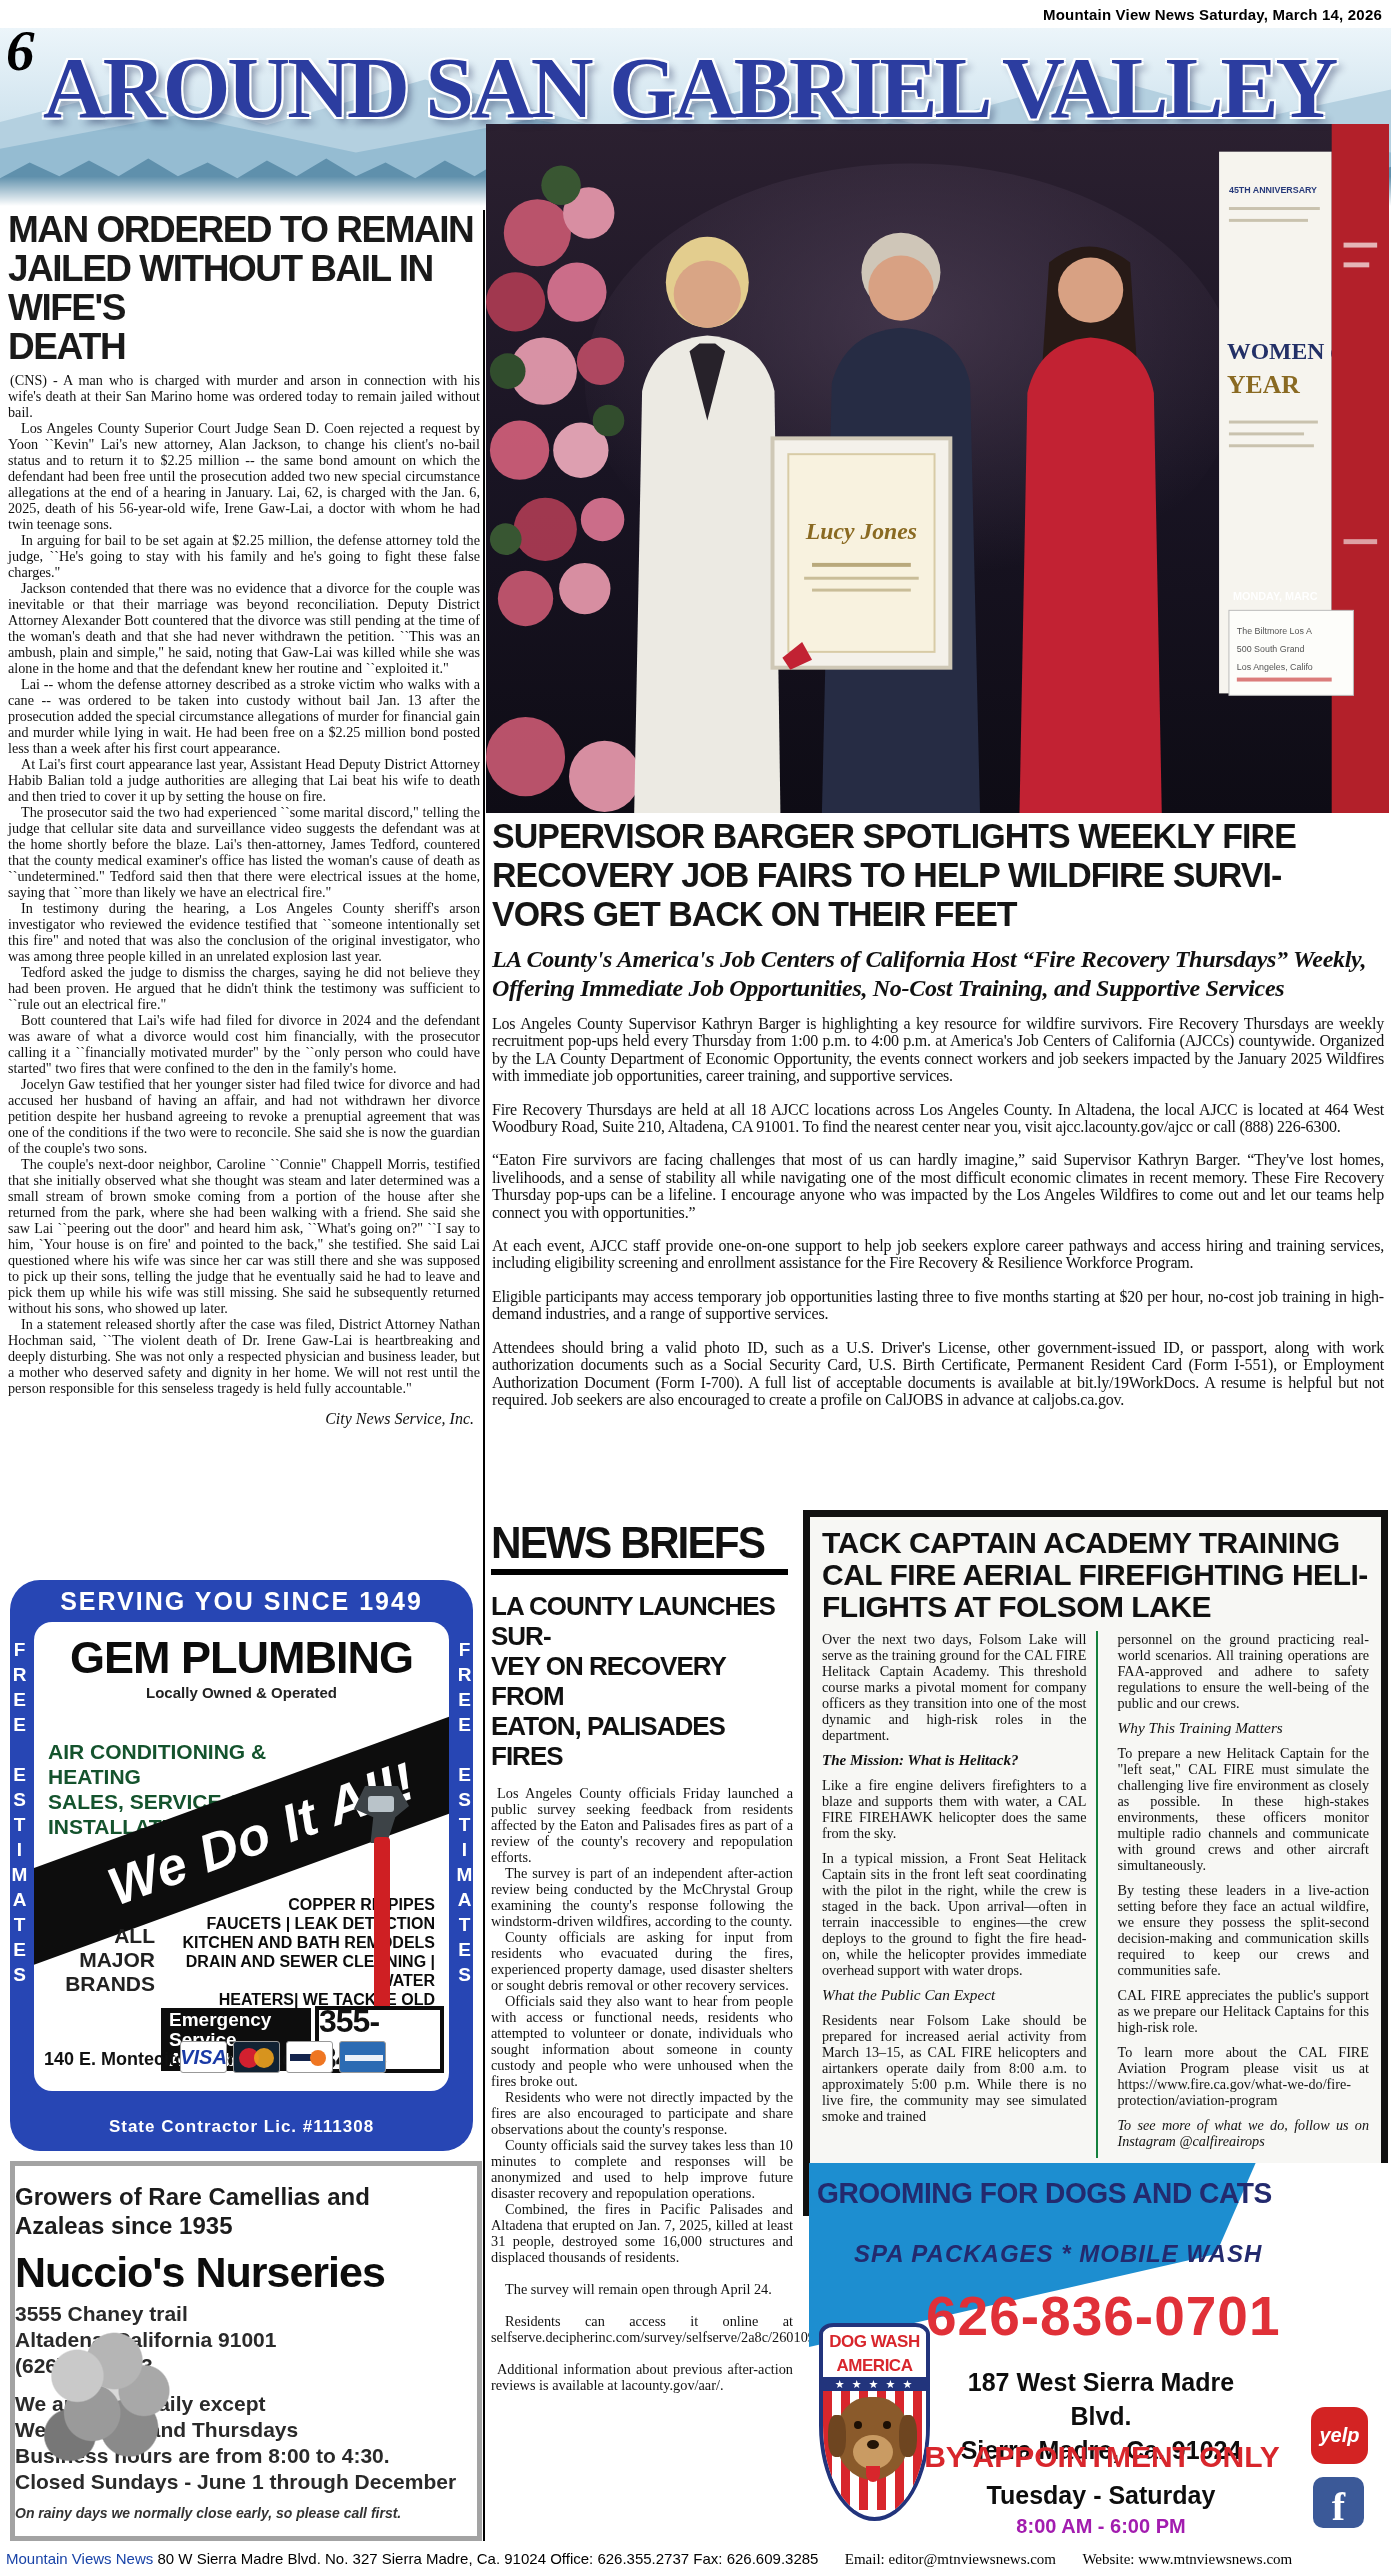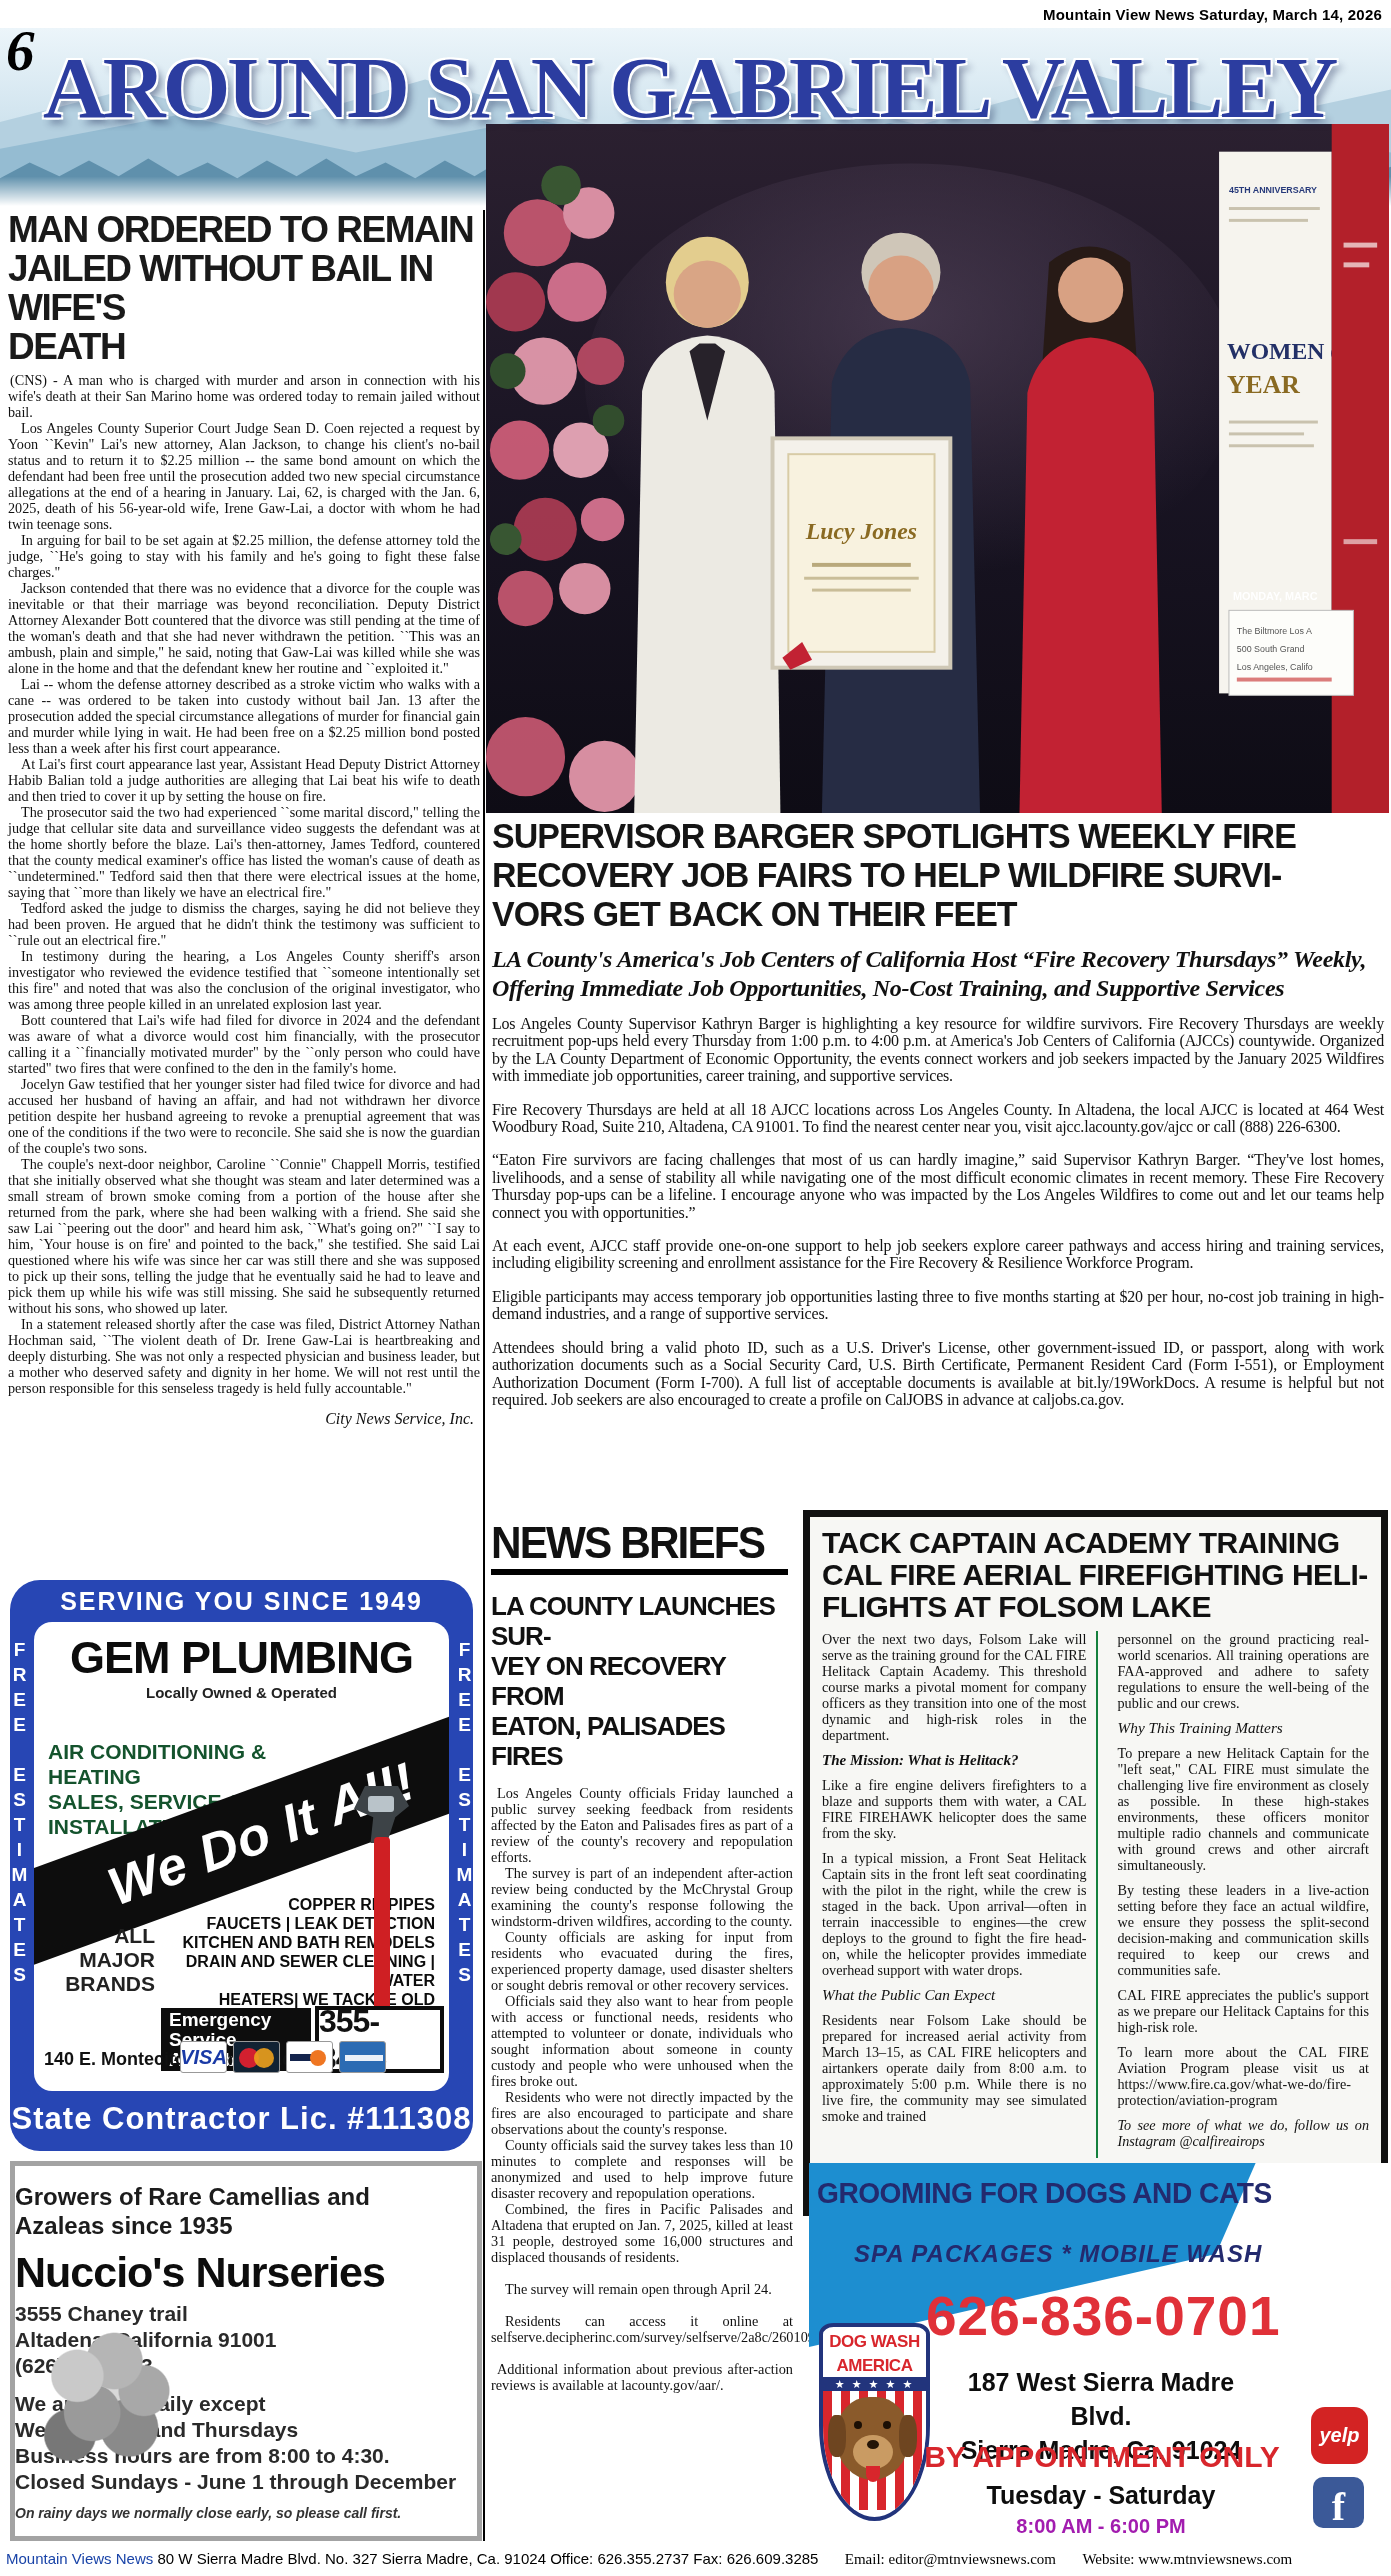--- a/index.html
+++ b/index.html
@@ -102,21 +102,21 @@
   .card-mc { background:#123; }
   .card-mc i { position:absolute; top:6px; width:20px; height:20px; border-radius:50%; }
   .card-mc i.r { left:5px;  background:#d2202f; }
   .card-mc i.y { left:20px; background:#eda11c; opacity:.9; }
   .card-dis { background:#fff; }
   .card-dis i { position:absolute; right:6px; top:8px; width:16px; height:16px; border-radius:50%; background:#ef7622; }
   .card-dis b { position:absolute; left:3px; top:12px; width:26px; height:7px; background:#15254d; }
   .card-amex { background:#2b6bb3; }
   .card-amex b { position:absolute; left:5px; top:13px; width:38px; height:6px; background:#fff; opacity:.9; }
   .gem-lic { position:absolute; bottom:14px; left:0; width:100%; text-align:center;
-    color:#fff; font-weight:bold; font-size:31px; letter-spacing:1px; }
+    color:#fff; font-weight:bold; font-size:17px; letter-spacing:1px; }
   .wrench { position:absolute; right:36px; top:164px; width:59px; height:277px; }
   .wrench .head { position:absolute; left:0; top:0; width:55px; height:57px; background:#3d4347;
     clip-path:polygon(20% 0,80% 0,100% 35%,75% 55%,60% 100%,30% 100%,35% 55%,0 40%); }
   .wrench .jaw { position:absolute; left:14px; top:10px; width:26px; height:16px; background:#b9c3c9; border-radius:3px; }
   .wrench .bar { position:absolute; left:20px; top:51px; width:16px; height:208px; background:#cf1f23; border-radius:4px; }
   .wrench .cap { position:absolute; left:18px; top:255px; width:20px; height:16px; background:#a01418; border-radius:3px; }
 
   
   .nuccio { position:absolute; left:10px; top:2161px; width:472px; height:380px;
     border:5px solid #a3a3a3; background:#fff; font-family:"Liberation Sans",sans-serif;
@@ -222,22 +222,22 @@
       <div>DEATH</div>
     </div>
     <div class="la-body">
       <p class="first"> (CNS) - A man who is charged with murder and arson in connection with his wife's death at their San Marino home was ordered today to remain jailed without bail.</p>
       <p>Los Angeles County Superior Court Judge Sean D. Coen rejected a request by Yoon ``Kevin" Lai's new attorney, Alan Jackson, to change his client's no-bail status and to return it to $2.25 million -- the same bond amount on which the defendant had been free until the prosecution added two new special circumstance allegations at the end of a hearing in January.    Lai, 62, is charged with the Jan. 6, 2025, death of his 56-year-old wife, Irene Gaw-Lai, a doctor with whom he had twin teenage sons.</p>
       <p>In arguing for bail to be set again at $2.25 million, the defense attorney told the judge, ``He's going to stay with his family and he's going to fight these false charges."</p>
       <p>Jackson contended that there was no evidence that a divorce for the couple was inevitable or that their marriage was beyond reconciliation.    Deputy District Attorney Alexander Bott countered that the divorce was still pending at the time of the woman's death and that she had never withdrawn the petition.    ``This was an ambush, plain and simple," he said, noting that Gaw-Lai was killed while she was alone in the home and that the defendant knew her routine and ``exploited it."</p>
       <p>Lai -- whom the defense attorney described as a stroke victim who walks with a cane -- was ordered to be taken into custody without bail Jan. 13 after the prosecution added the special circumstance allegations of murder for financial gain and murder while lying in wait.    He had been free on a $2.25 million bond posted less than a week after his first court appearance.</p>
       <p>At Lai's first court appearance last year, Assistant Head Deputy District Attorney Habib Balian told a judge authorities are alleging that Lai beat his wife to death and then tried to cover it up by setting the house on fire.</p>
       <p>The prosecutor said the two had experienced ``some marital discord," telling the judge that cellular site data and surveillance video suggests the defendant was at the home shortly before the blaze. Lai's then-attorney, James Tedford, countered that the county medical examiner's office has listed the woman's cause of death as ``undetermined."    Tedford said then that there were electrical issues at the home, saying that ``more than likely we have an electrical fire."</p>
+      <p>In testimony during the hearing, a Los Angeles County sheriff's arson investigator who reviewed the evidence testified that ``someone intentionally set this fire" and noted that was also the conclusion of the original investigator, who was among three people killed in an unrelated explosion last year.</p>
       <p>Tedford asked the judge to dismiss the charges, saying he did not believe they had been proven. He argued that he didn't think the testimony was sufficient to ``rule out an electrical fire."</p>
-      <p>In testimony during the hearing, a Los Angeles County sheriff's arson investigator who reviewed the evidence testified that ``someone intentionally set this fire" and noted that was also the conclusion of the original investigator, who was among three people killed in an unrelated explosion last year.</p>
       <p>Bott countered that Lai's wife had filed for divorce in 2024 and the defendant was aware of what a divorce would cost him financially, with the prosecutor calling it a ``financially motivated murder" by the ``only person who could have started" two fires that were confined to the den in the family's home.</p>
       <p>Jocelyn Gaw testified that her younger sister had filed twice for divorce and had accused her husband of having an affair, and had not withdrawn her divorce petition despite her husband agreeing to revoke a prenuptial agreement that was one of the conditions if the two were to reconcile. She said she is now the guardian of the couple's two sons.</p>
       <p>The couple's next-door neighbor, Caroline ``Connie" Chappell Morris, testified that she initially observed what she thought was steam and later determined was a small stream of brown smoke coming from a portion of the house after she returned from the park, where she had been walking with a friend.    She said she saw Lai ``peering out the door" and heard him ask,  ``What's going on?" ``I say to him, `Your house is on fire' and pointed to the back," she testified.    She said Lai questioned where his wife was since her car was still there and she was supposed to pick up their sons, telling the judge that he eventually said he had to leave and pick them up while his wife was still missing. She said he subsequently returned without his sons, who showed up later.</p>
       <p>In a statement released shortly after the case was filed, District Attorney Nathan Hochman said, ``The violent death of Dr. Irene Gaw-Lai is heartbreaking and deeply disturbing. She was not only a respected physician and business leader, but a mother who deserved safety and dignity in her home. We will not rest until the person responsible for this senseless tragedy is held fully accountable."</p>
     </div>
     <div class="byline">City News Service, Inc.</div>
   </section>
 
   <div class="photo">
     <svg viewBox="0 0 914 697" preserveAspectRatio="none">

